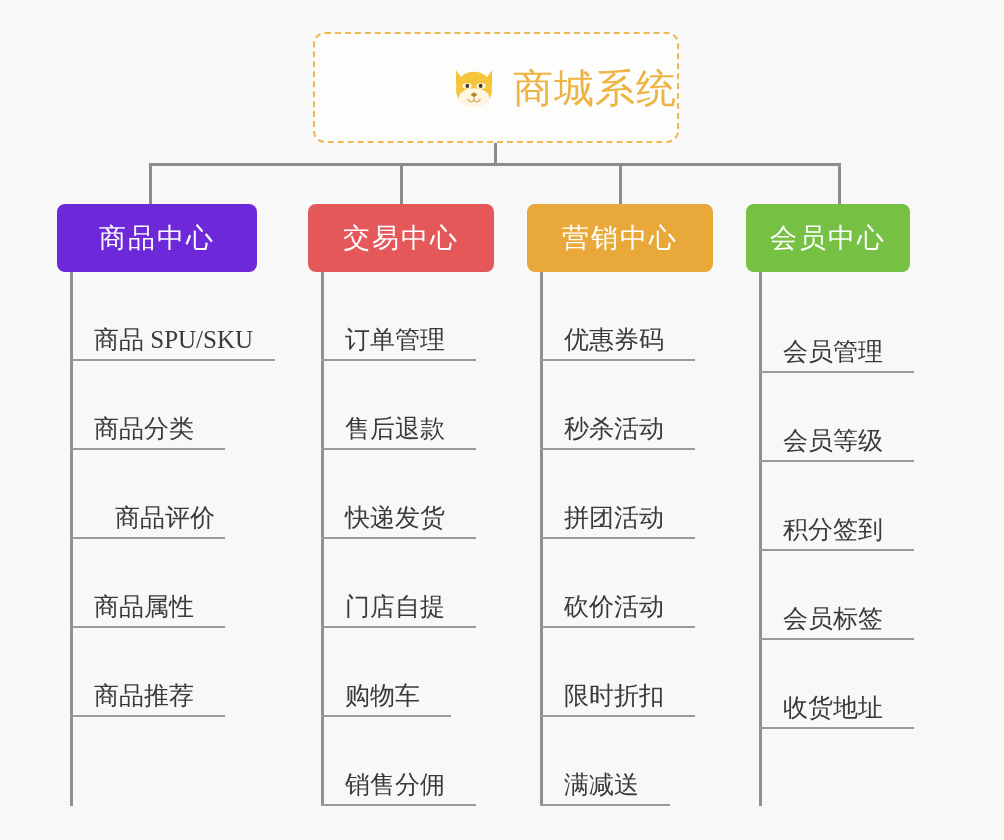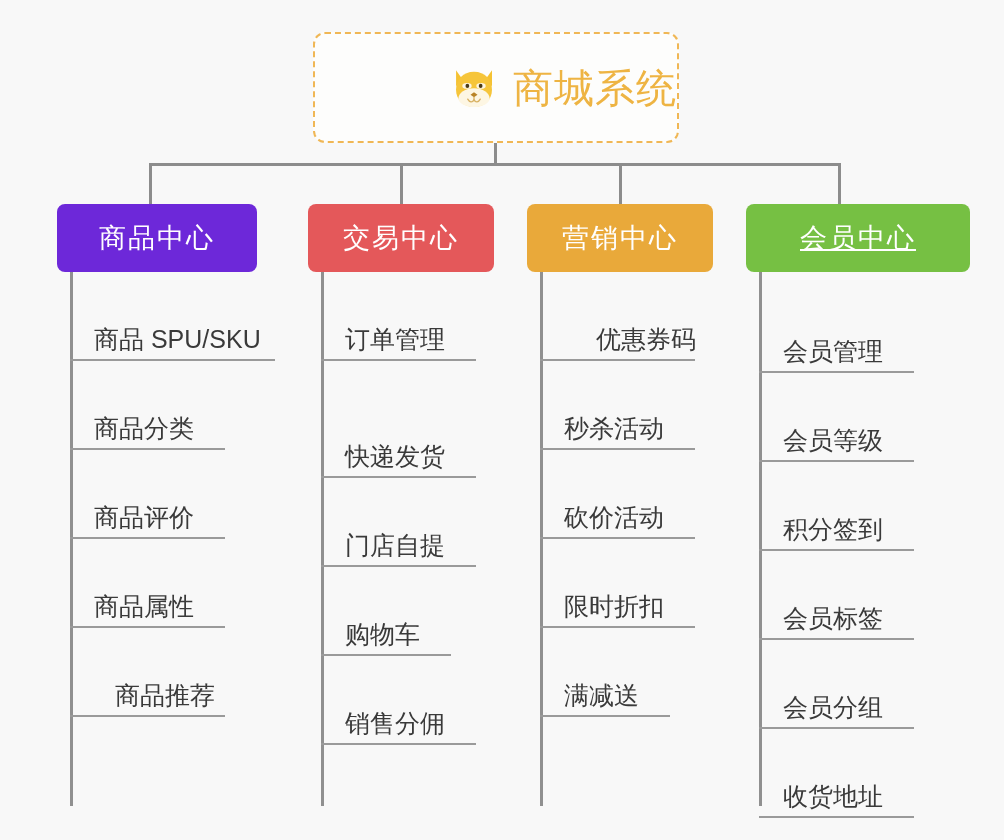--- a/index.html
+++ b/index.html
@@ -89,20 +89,21 @@
     top: 68px;
     list-style: none;
   }
   .leaf {
     position: relative;
     height: 89px;
     display: flex;
     align-items: flex-end;
     border-bottom: 2px solid #9a9a9a;
     padding-bottom: 2px;
+    font-family: Liberation Serif, serif;
   }
   .leaf-label {
     display: block;
     padding: 0 10px 4px 24px;
     font-size: 25px;
     line-height: 1.1;
     color: #3a3a3a;
     white-space: nowrap;
   }
 </style>
@@ -140,100 +141,103 @@
       <span>商品中心</span>
     </div>
     <div class="branch-spine" style="height:534px;"></div>
     <ul class="leaf-list">
       <li class="leaf" style="width:205px;">
           <span class="leaf-label">商品 SPU/SKU</span>
         </li>
       <li class="leaf" style="width:155px;">
           <span class="leaf-label">商品分类</span>
         </li>
-      <li class="leaf" style="width:155px;">
+      <li class="leaf" style="width:155px;justify-content:flex-end;">
           <span class="leaf-label">商品评价</span>
         </li>
       <li class="leaf" style="width:155px;">
           <span class="leaf-label">商品属性</span>
         </li>
-      <li class="leaf" style="width:155px;justify-content:flex-end;">
+      <li class="leaf" style="width:155px;">
           <span class="leaf-label">商品推荐</span>
         </li>
     </ul>
   </div>
 
   <div class="branch" style="left:308px;">
     <div class="branch-head" style="width:186px; background:#e4585a;">
       <span>交易中心</span>
     </div>
     <div class="branch-spine" style="height:534px;"></div>
     <ul class="leaf-list">
       <li class="leaf" style="width:155px;">
           <span class="leaf-label">订单管理</span>
         </li>
-      <li class="leaf" style="width:155px;margin-top:28px;">
+      <li class="leaf" style="width:155px;">
+          <span class="leaf-label">售后退款</span>
+        </li>
+      <li class="leaf" style="width:155px;">
           <span class="leaf-label">快递发货</span>
         </li>
       <li class="leaf" style="width:155px;">
           <span class="leaf-label">门店自提</span>
         </li>
       <li class="leaf" style="width:130px;">
           <span class="leaf-label">购物车</span>
         </li>
       <li class="leaf" style="width:155px;">
           <span class="leaf-label">销售分佣</span>
         </li>
     </ul>
   </div>
 
   <div class="branch" style="left:527px;">
     <div class="branch-head" style="width:186px; background:#e9a93a;">
       <span>营销中心</span>
     </div>
     <div class="branch-spine" style="height:534px;"></div>
     <ul class="leaf-list">
-      <li class="leaf" style="width:155px;padding-left:32px;">
+      <li class="leaf" style="width:155px;">
           <span class="leaf-label">优惠券码</span>
         </li>
       <li class="leaf" style="width:155px;">
           <span class="leaf-label">秒杀活动</span>
+        </li>
+      <li class="leaf" style="width:155px;">
+          <span class="leaf-label">拼团活动</span>
         </li>
       <li class="leaf" style="width:155px;">
           <span class="leaf-label">砍价活动</span>
         </li>
       <li class="leaf" style="width:155px;">
           <span class="leaf-label">限时折扣</span>
         </li>
       <li class="leaf" style="width:130px;">
           <span class="leaf-label">满减送</span>
         </li>
     </ul>
   </div>
 
   <div class="branch" style="left:746px;">
-    <div class="branch-head" style="width:224px; background:#76c043;text-decoration:underline;">
+    <div class="branch-head" style="width:164px; background:#76c043;">
       <span>会员中心</span>
     </div>
     <div class="branch-spine" style="height:534px;"></div>
     <ul class="leaf-list">
       <li class="leaf" style="width:155px;margin-top:12px;">
           <span class="leaf-label">会员管理</span>
         </li>
       <li class="leaf" style="width:155px;">
           <span class="leaf-label">会员等级</span>
         </li>
       <li class="leaf" style="width:155px;">
           <span class="leaf-label">积分签到</span>
         </li>
       <li class="leaf" style="width:155px;">
           <span class="leaf-label">会员标签</span>
         </li>
       <li class="leaf" style="width:155px;">
-          <span class="leaf-label">会员分组</span>
-        </li>
-      <li class="leaf" style="width:155px;">
           <span class="leaf-label">收货地址</span>
         </li>
     </ul>
   </div>
 
 </div>
 
 </body></html>

